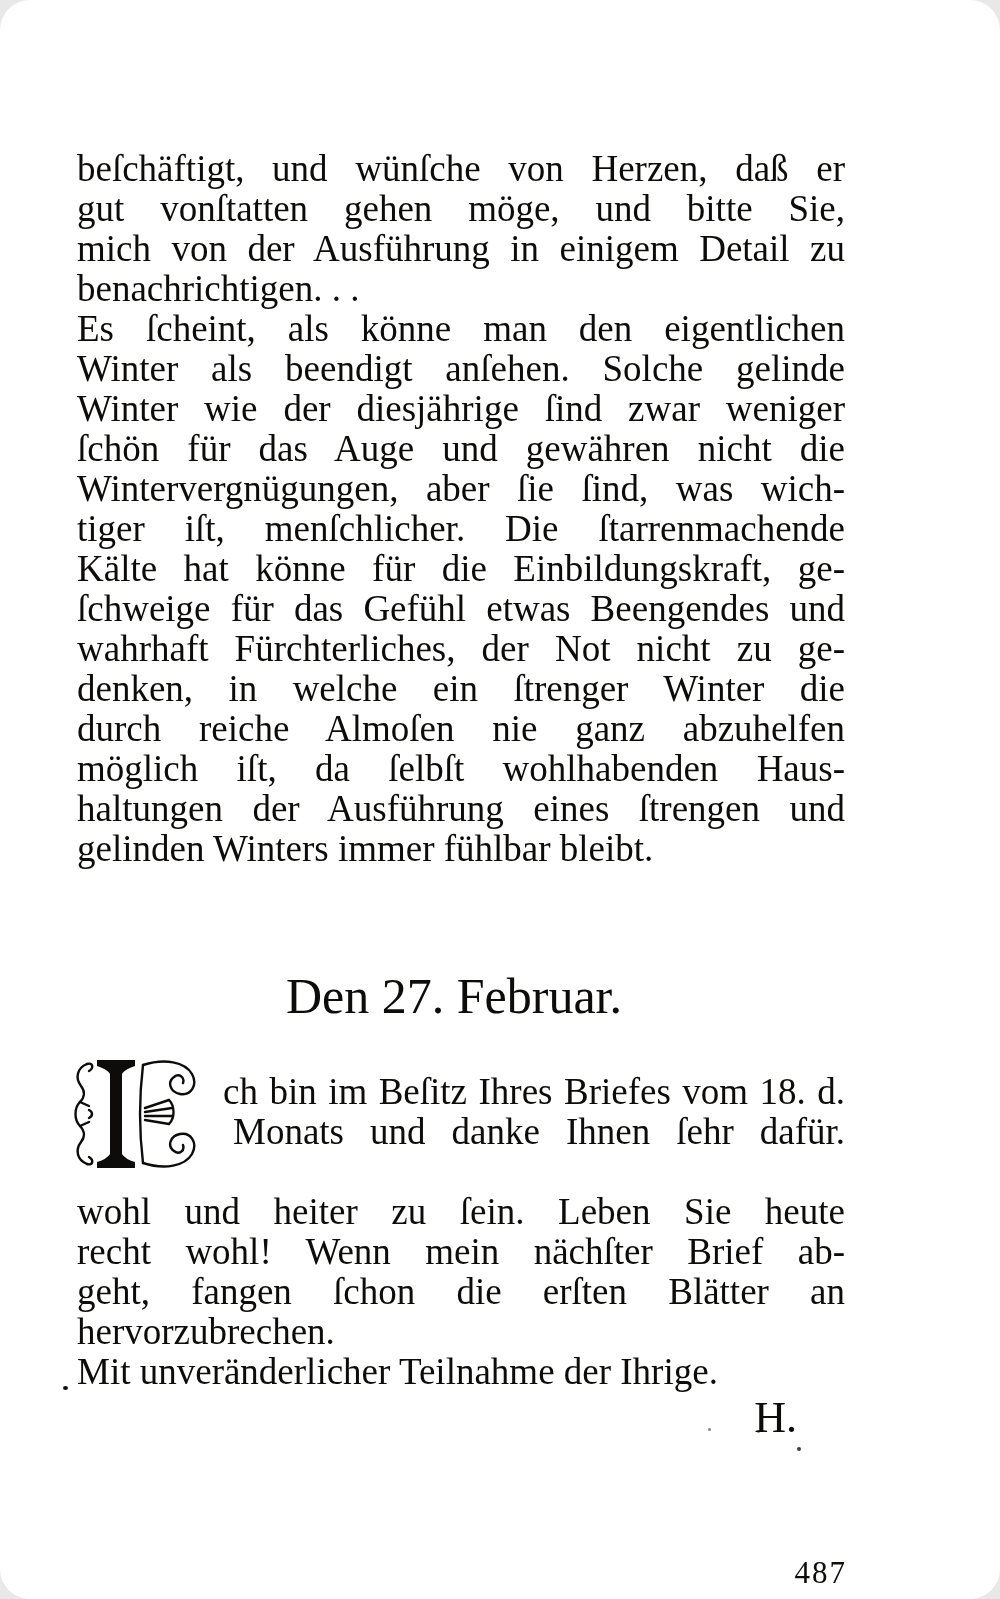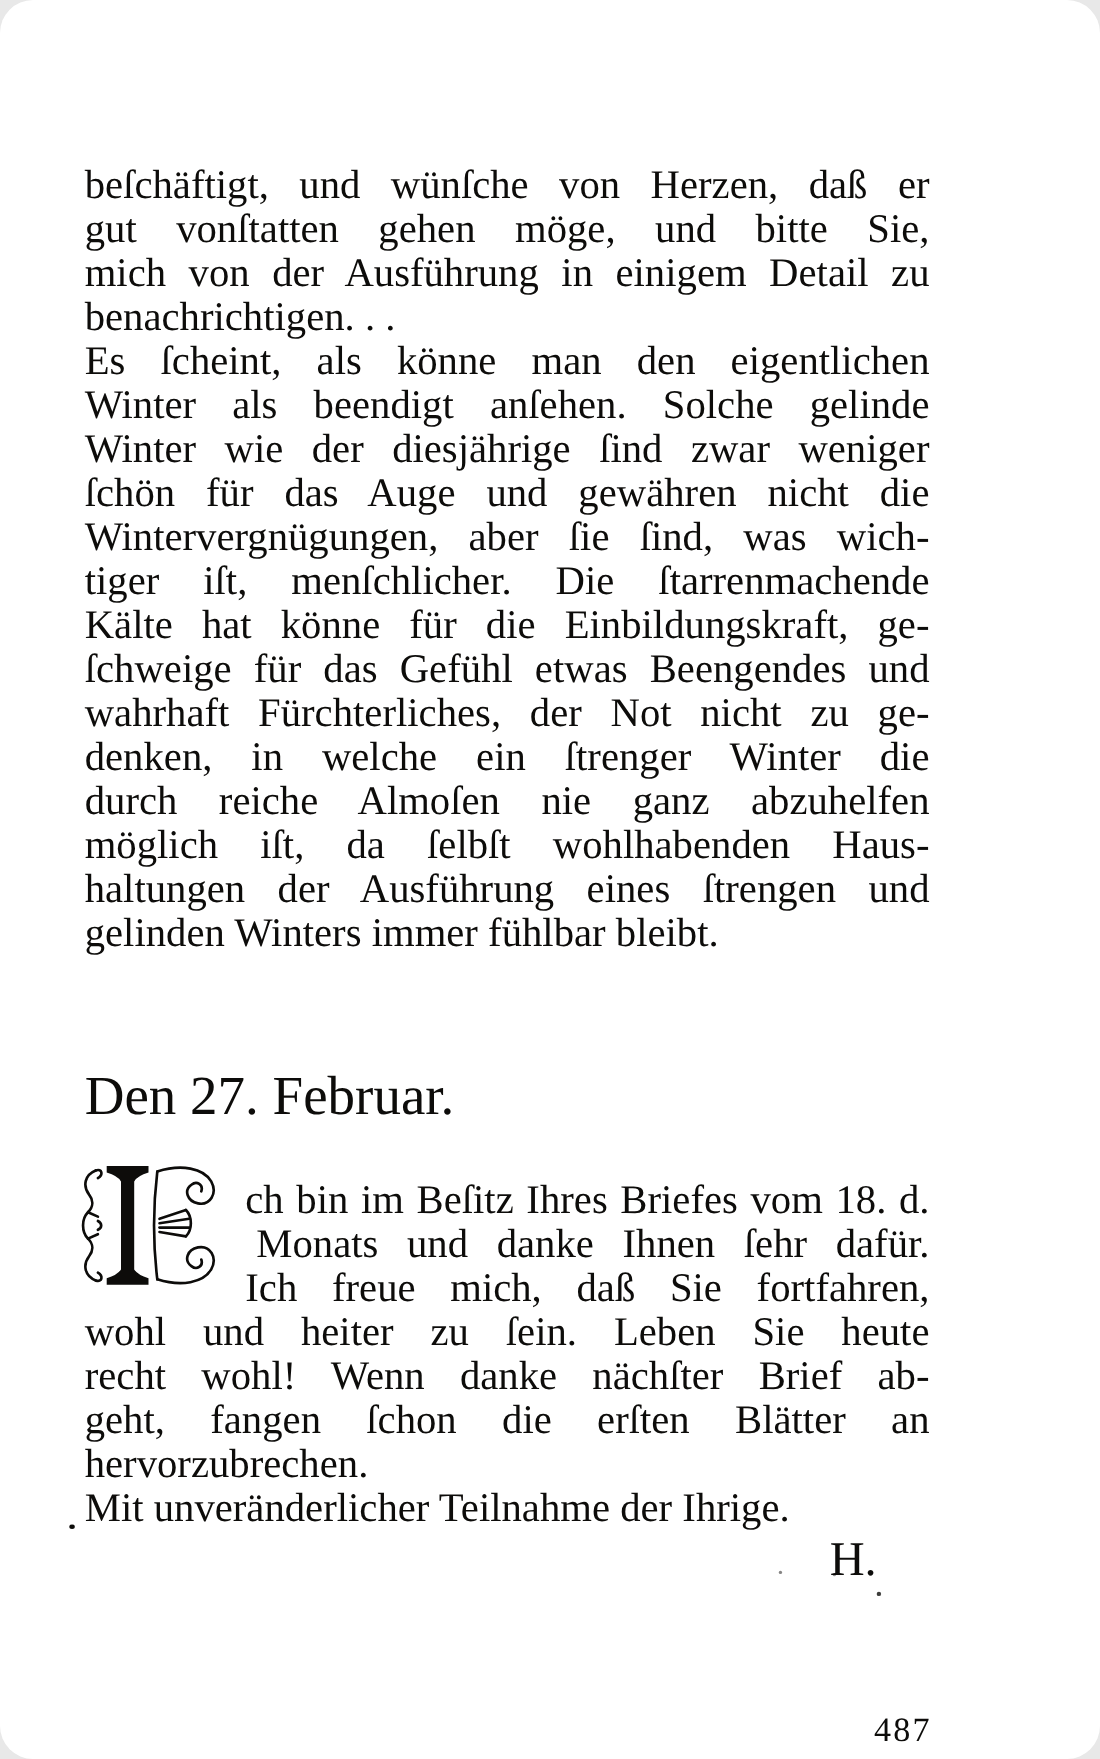--- a/index.html
+++ b/index.html
@@ -30,21 +30,21 @@
   }
   .j {
     text-align: justify;
     text-align-last: justify;
   }
   .heading {
     position: absolute;
     left: 77px;
     top: 966px;
     width: 768px;
-    text-align: left;
+    text-align: center;
     padding-right: 14px;
     font-size: 50px;
     line-height: 60px;
   }
   .letter {
     position: absolute;
     left: 77px;
     top: 1056px;
     width: 768px;
   }
@@ -144,26 +144,25 @@
             <path d="M72,54 L99,50"></path>
             <path d="M72,58 L99,58"></path>
             <path d="M72,62 L96,66"></path>
             <path d="M96,42 C102,48 102,60 96,66"></path>
           </g>
         </svg>
       </div>
       <div class="beside">
         <div class="line j">ch bin im Beſitz Ihres Briefes vom 18. d.</div>
         <div class="line j indent">Monats und danke Ihnen ſehr dafür.</div>
-        <div class="line j">Ich freue mich, daß Sie fortfahren,</div>
       </div>
     </div>
 
     <div class="line j">wohl und heiter zu ſein. Leben Sie heute</div>
-    <div class="line j">recht wohl! Wenn danke nächſter Brief ab-</div>
+    <div class="line j">recht wohl! Wenn mein nächſter Brief ab-</div>
     <div class="line j">geht, fangen ſchon die erſten Blätter an</div>
     <div class="line">hervorzubrechen.</div>
 
     <div class="closing-line">Mit unveränderlicher Teilnahme der Ihrige.</div>
     <div class="signature-line">H.</div>
   </div>
 
   <div class="page-number">487</div>
 
   <div class="speck s1"></div>

